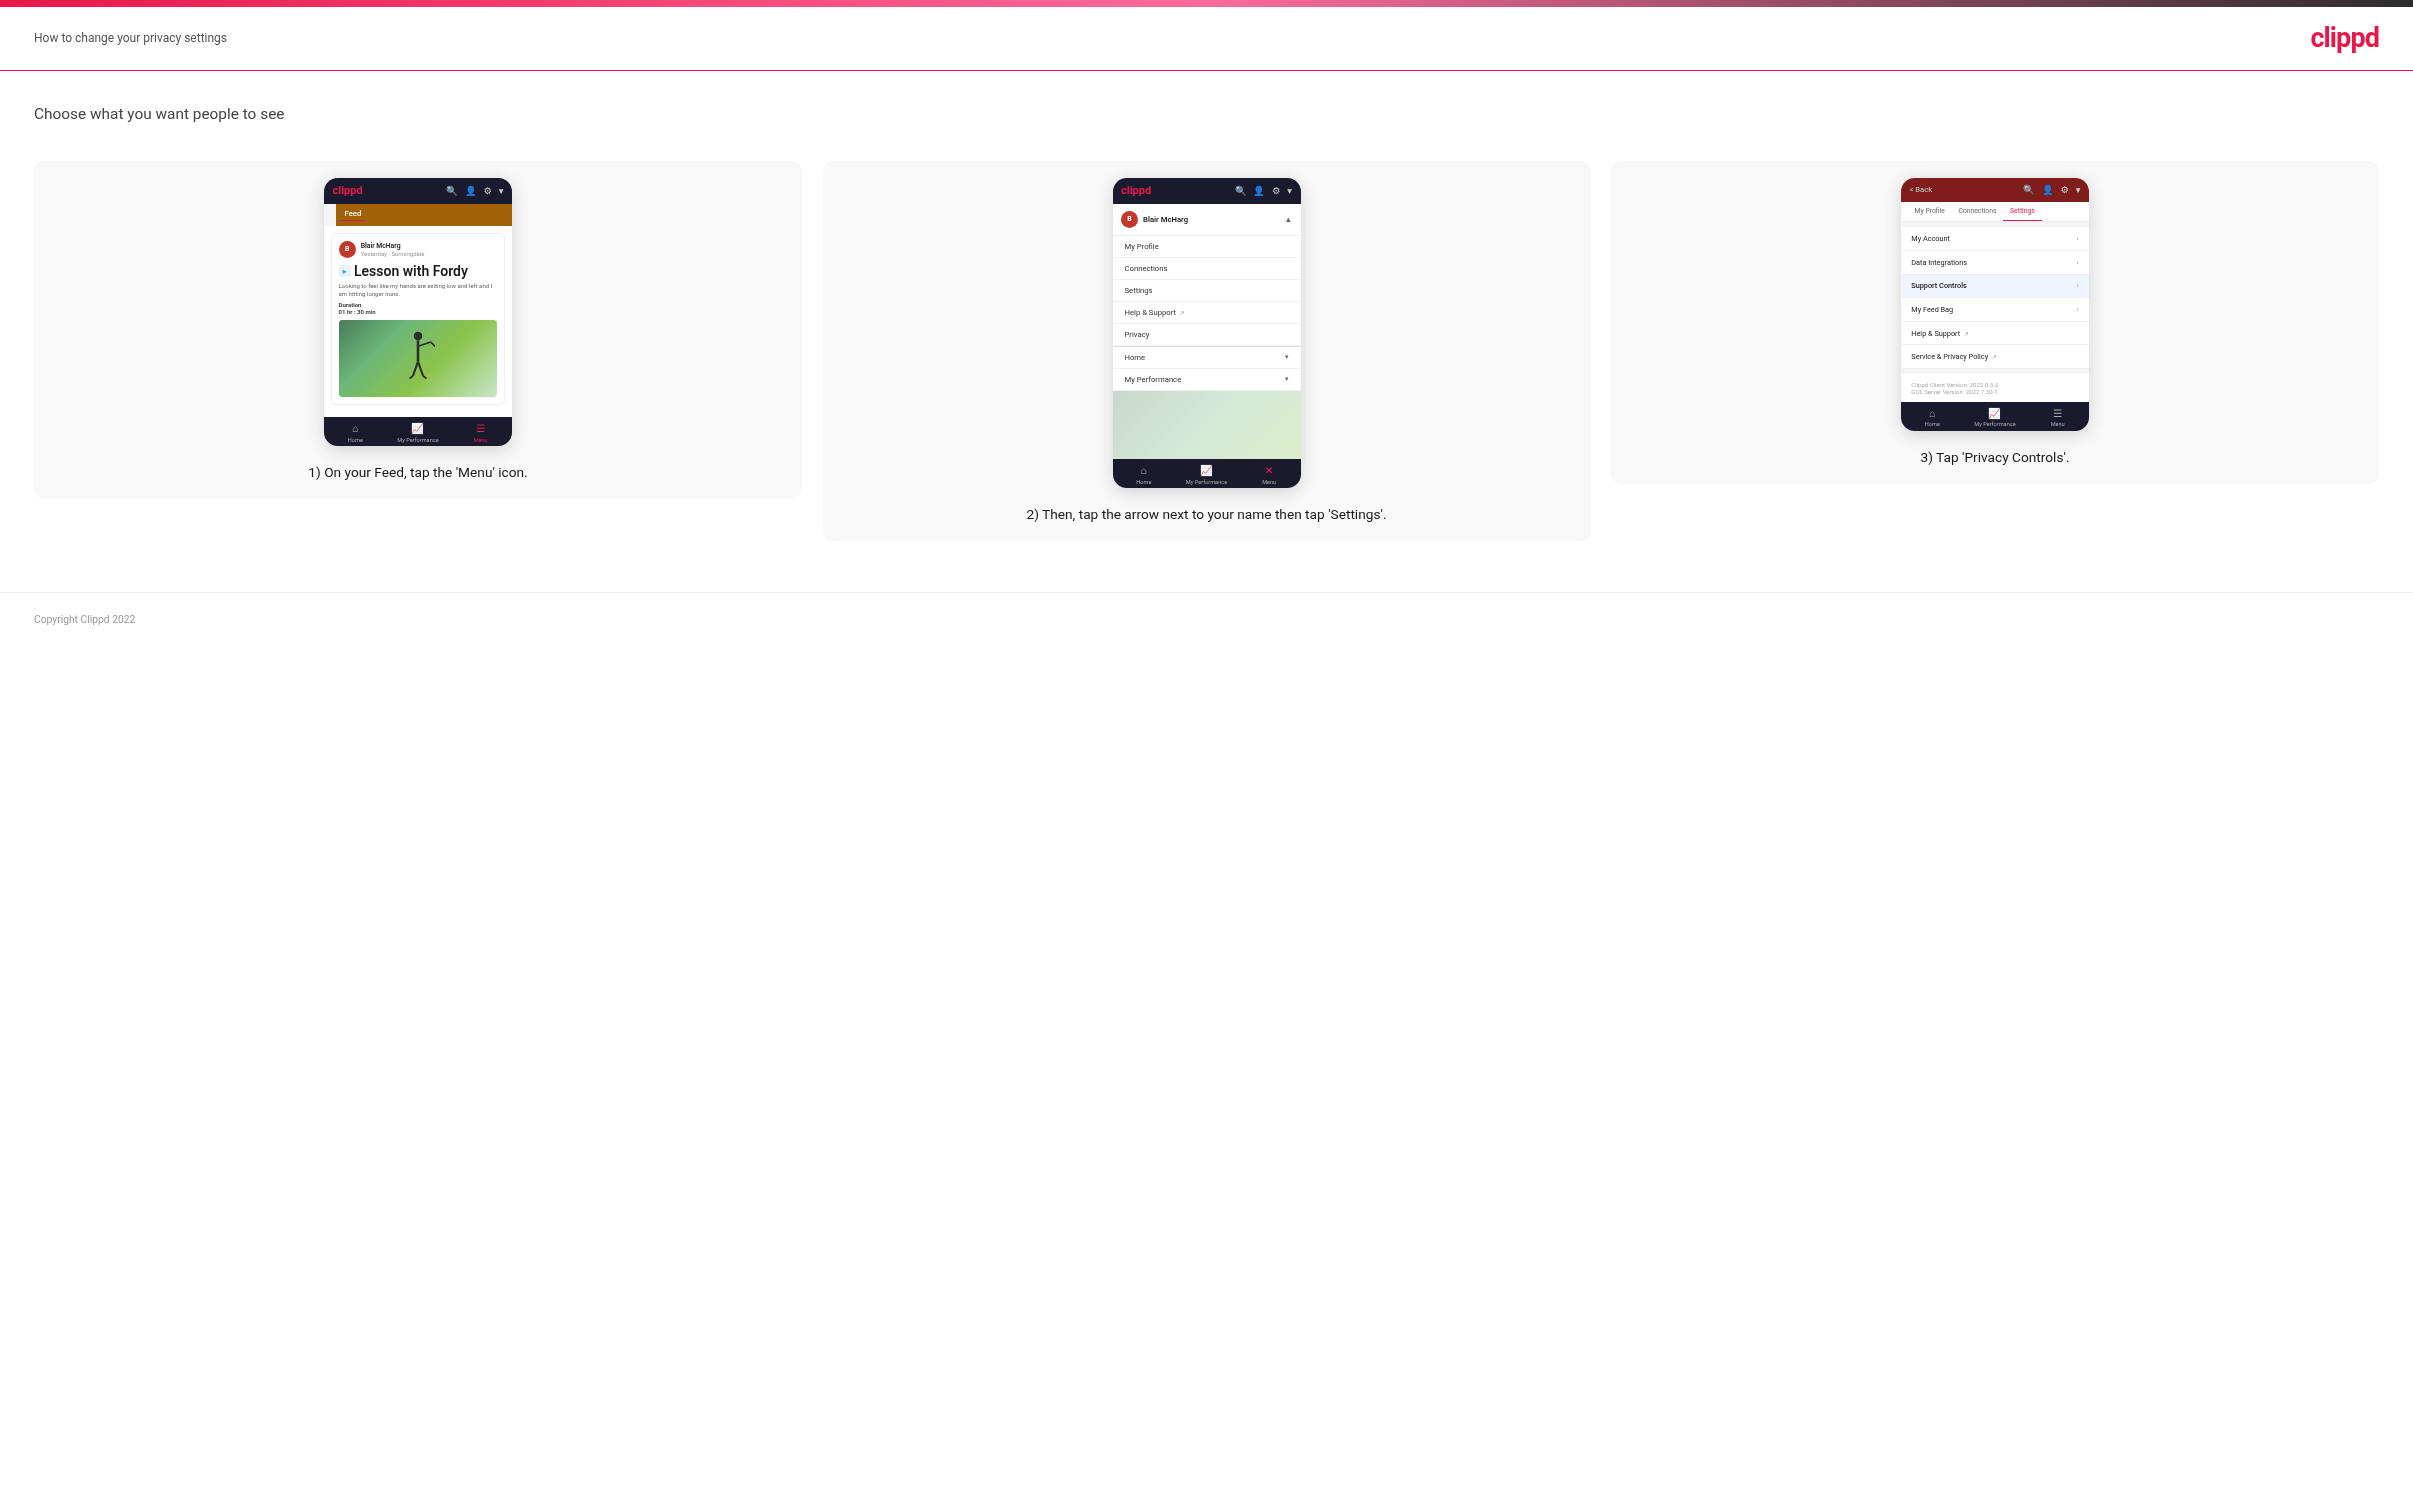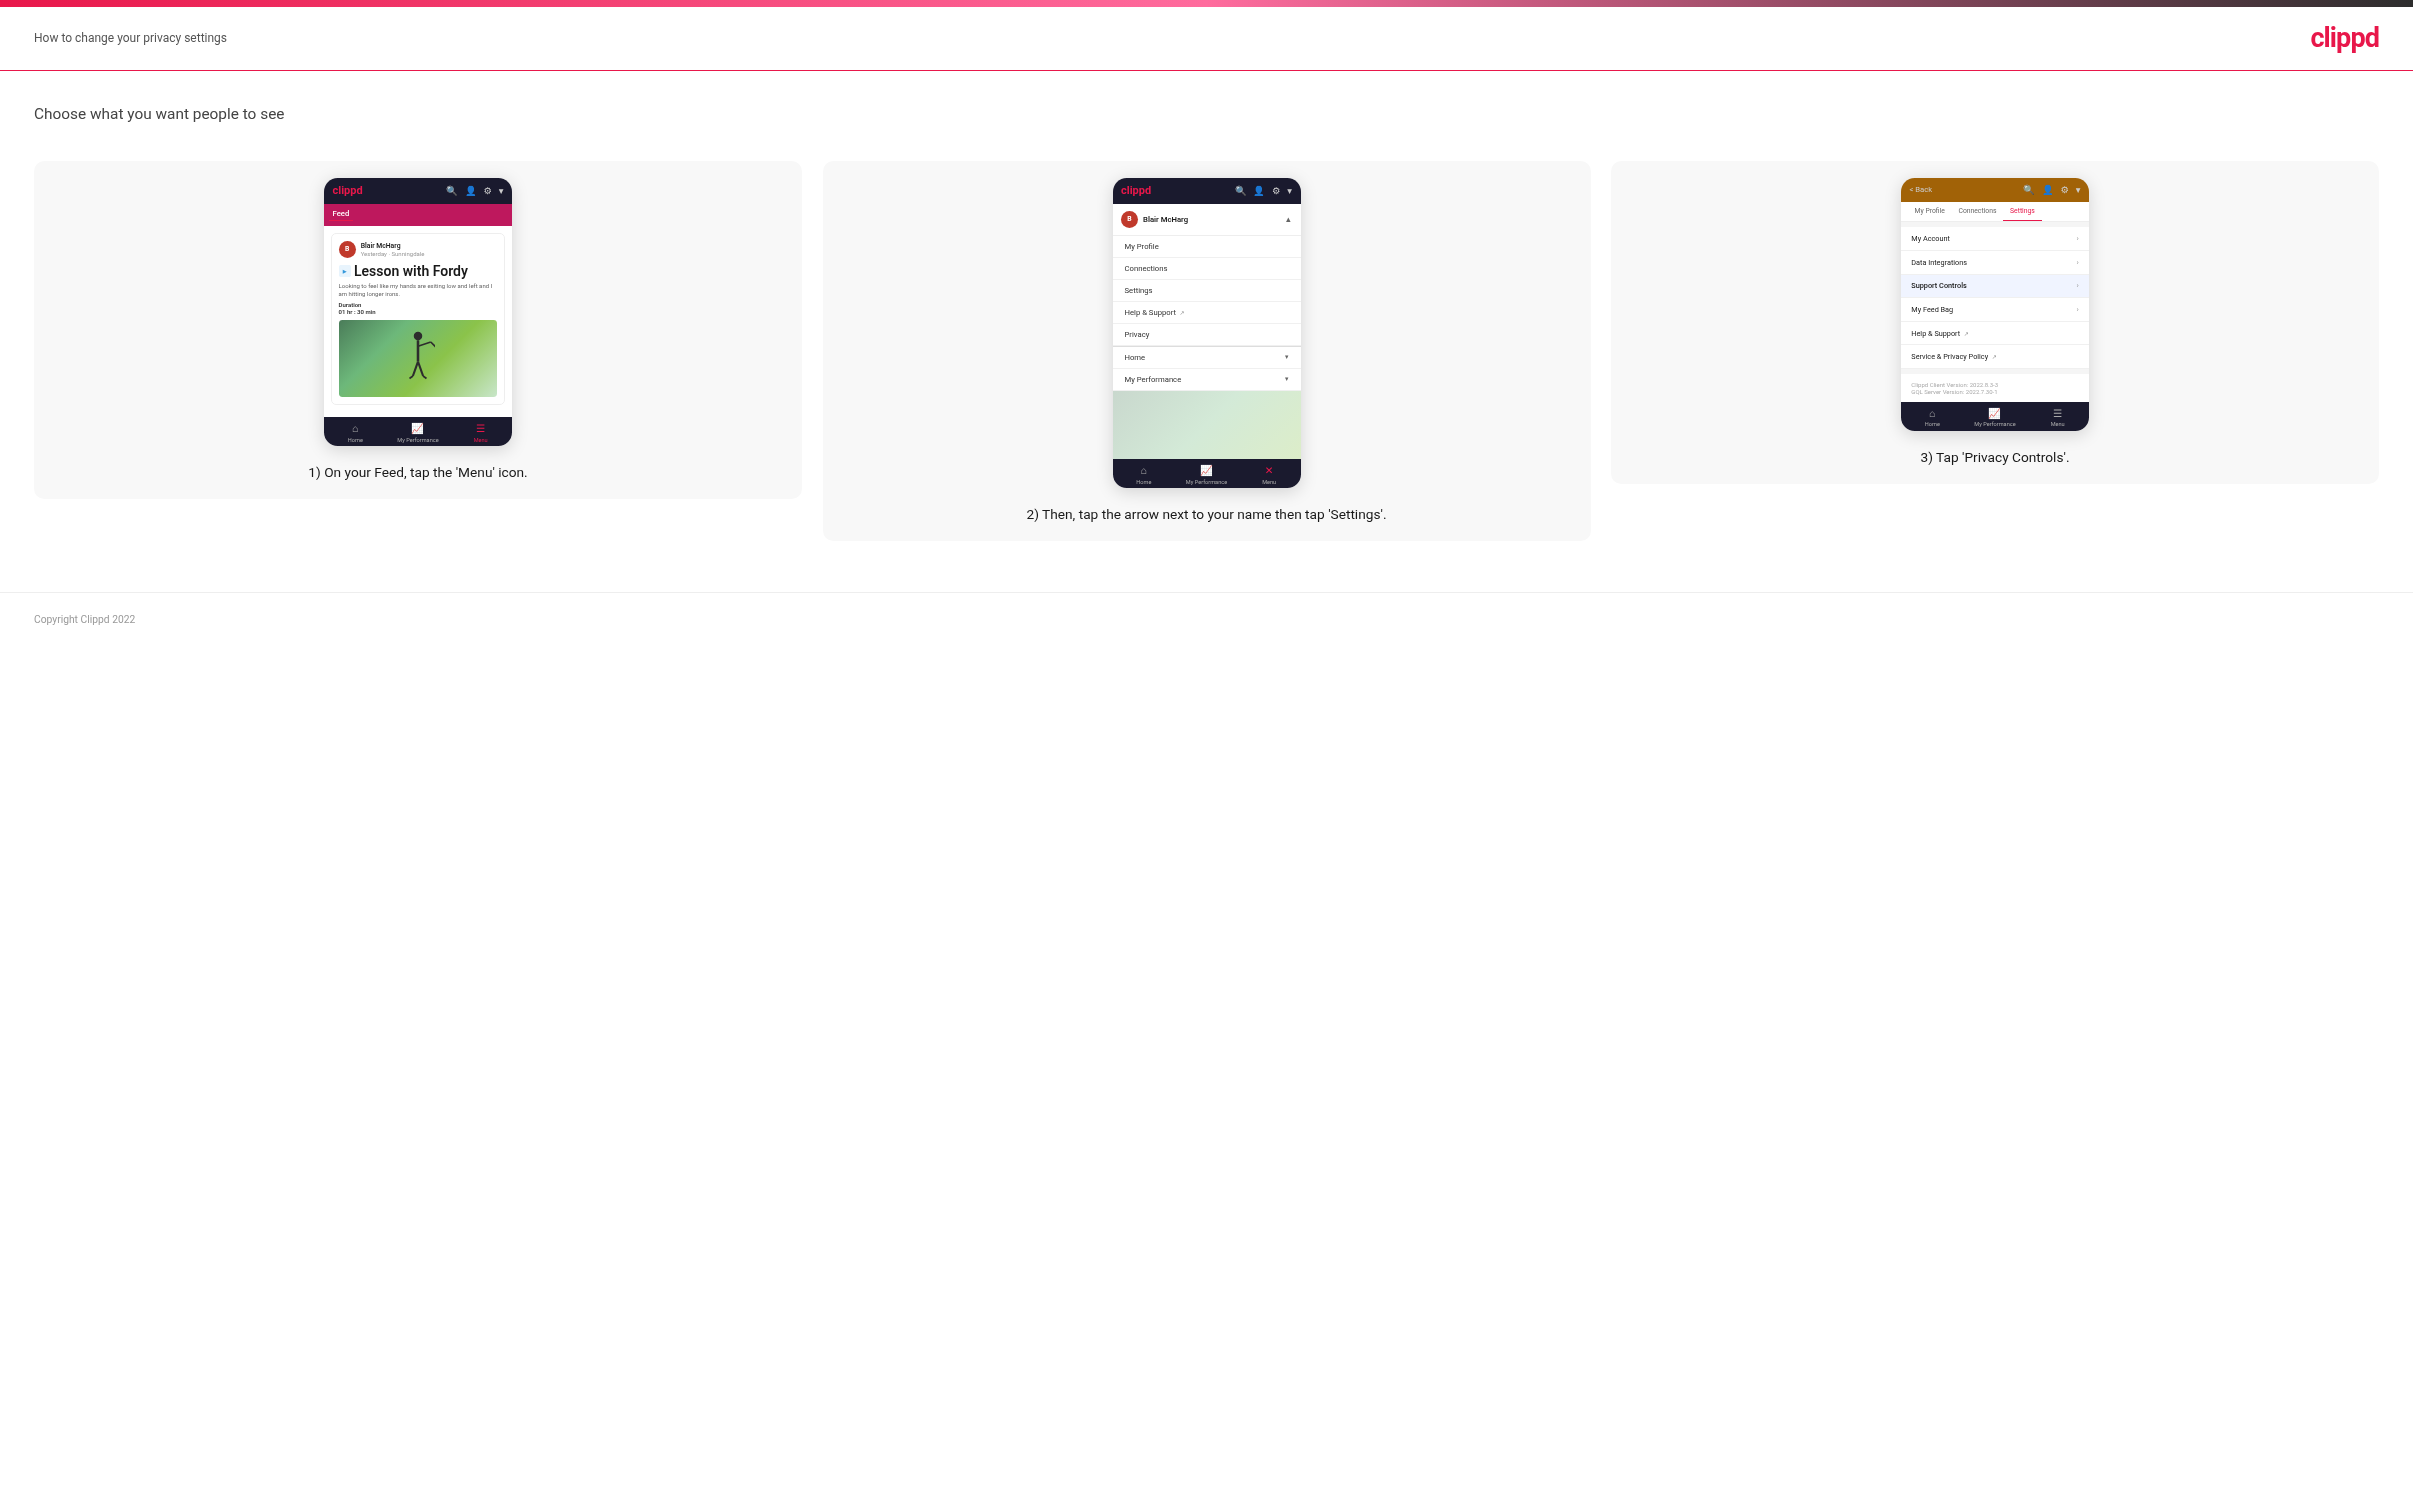--- a/index.html
+++ b/index.html
@@ -111,24 +111,25 @@
     .phone-nav-icons {
       display: flex;
       gap: 6.8px;
       align-items: center;
     }
     .phone-icon {
       color: #ccc;
       font-size: 9.4px;
     }
     .phone-tab-bar {
-      background: #be185d;
+      background: #a16207;
       padding: 3.4px 5.1px 5.1px;
       display: flex;
       align-items: center;
+      margin-left: 12px;
     }
     .phone-feed-tab {
       color: #fff;
       font-size: 7.7px;
       font-weight: 500;
       padding: 1.7px 3.4px;
       border-bottom: 1.7px solid #e8174a;
     }
     .phone-content {
       background: #fff;
@@ -332,21 +333,21 @@
     .nav-close-x {
       font-size: 10.3px;
       color: #e8174a;
     }
 
     
     .phone-screen-3 {
       background: #f5f5f5;
     }
     .back-nav {
-      background: #a16207;
+      background: #7f1d1d;
       padding: 6.8px 8.5px;
       display: flex;
       align-items: center;
       justify-content: space-between;
     }
     .back-btn {
       font-size: 7.7px;
       color: #ccc;
     }
     .profile-tabs {

